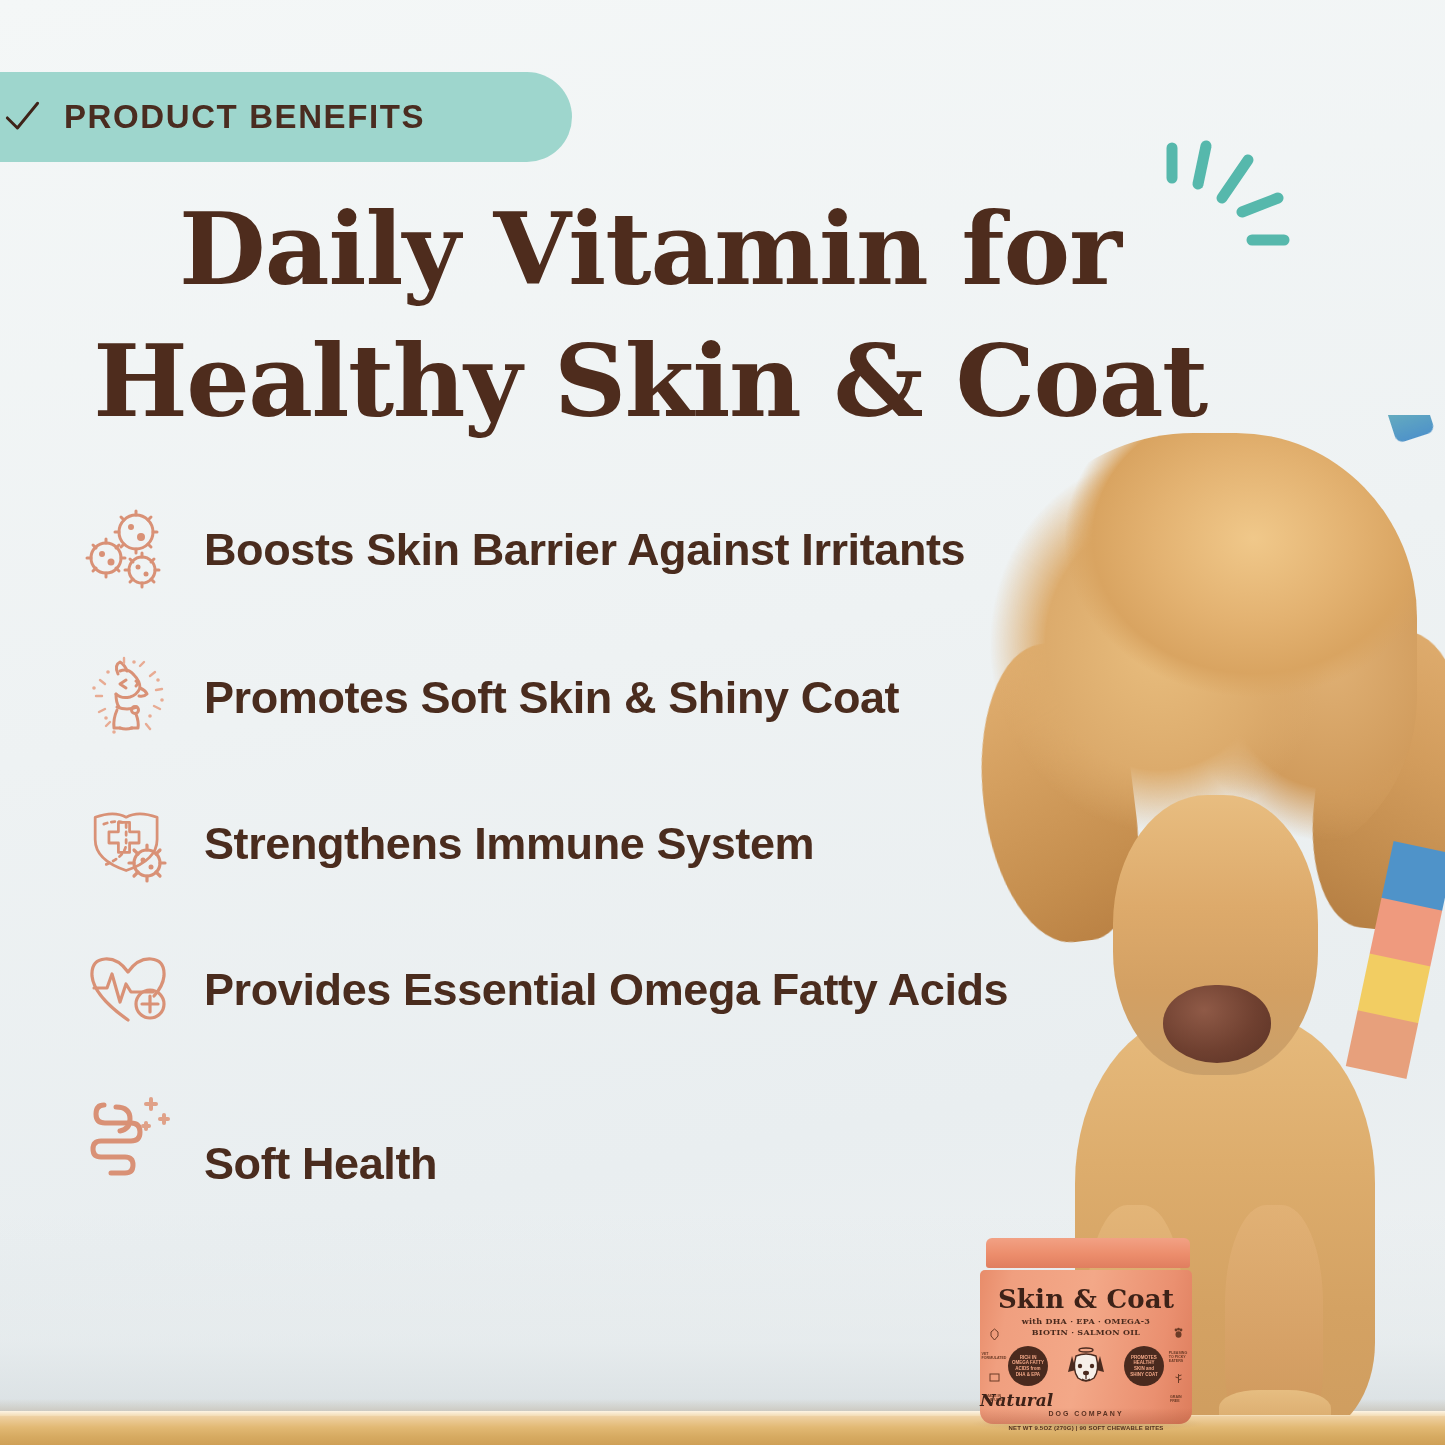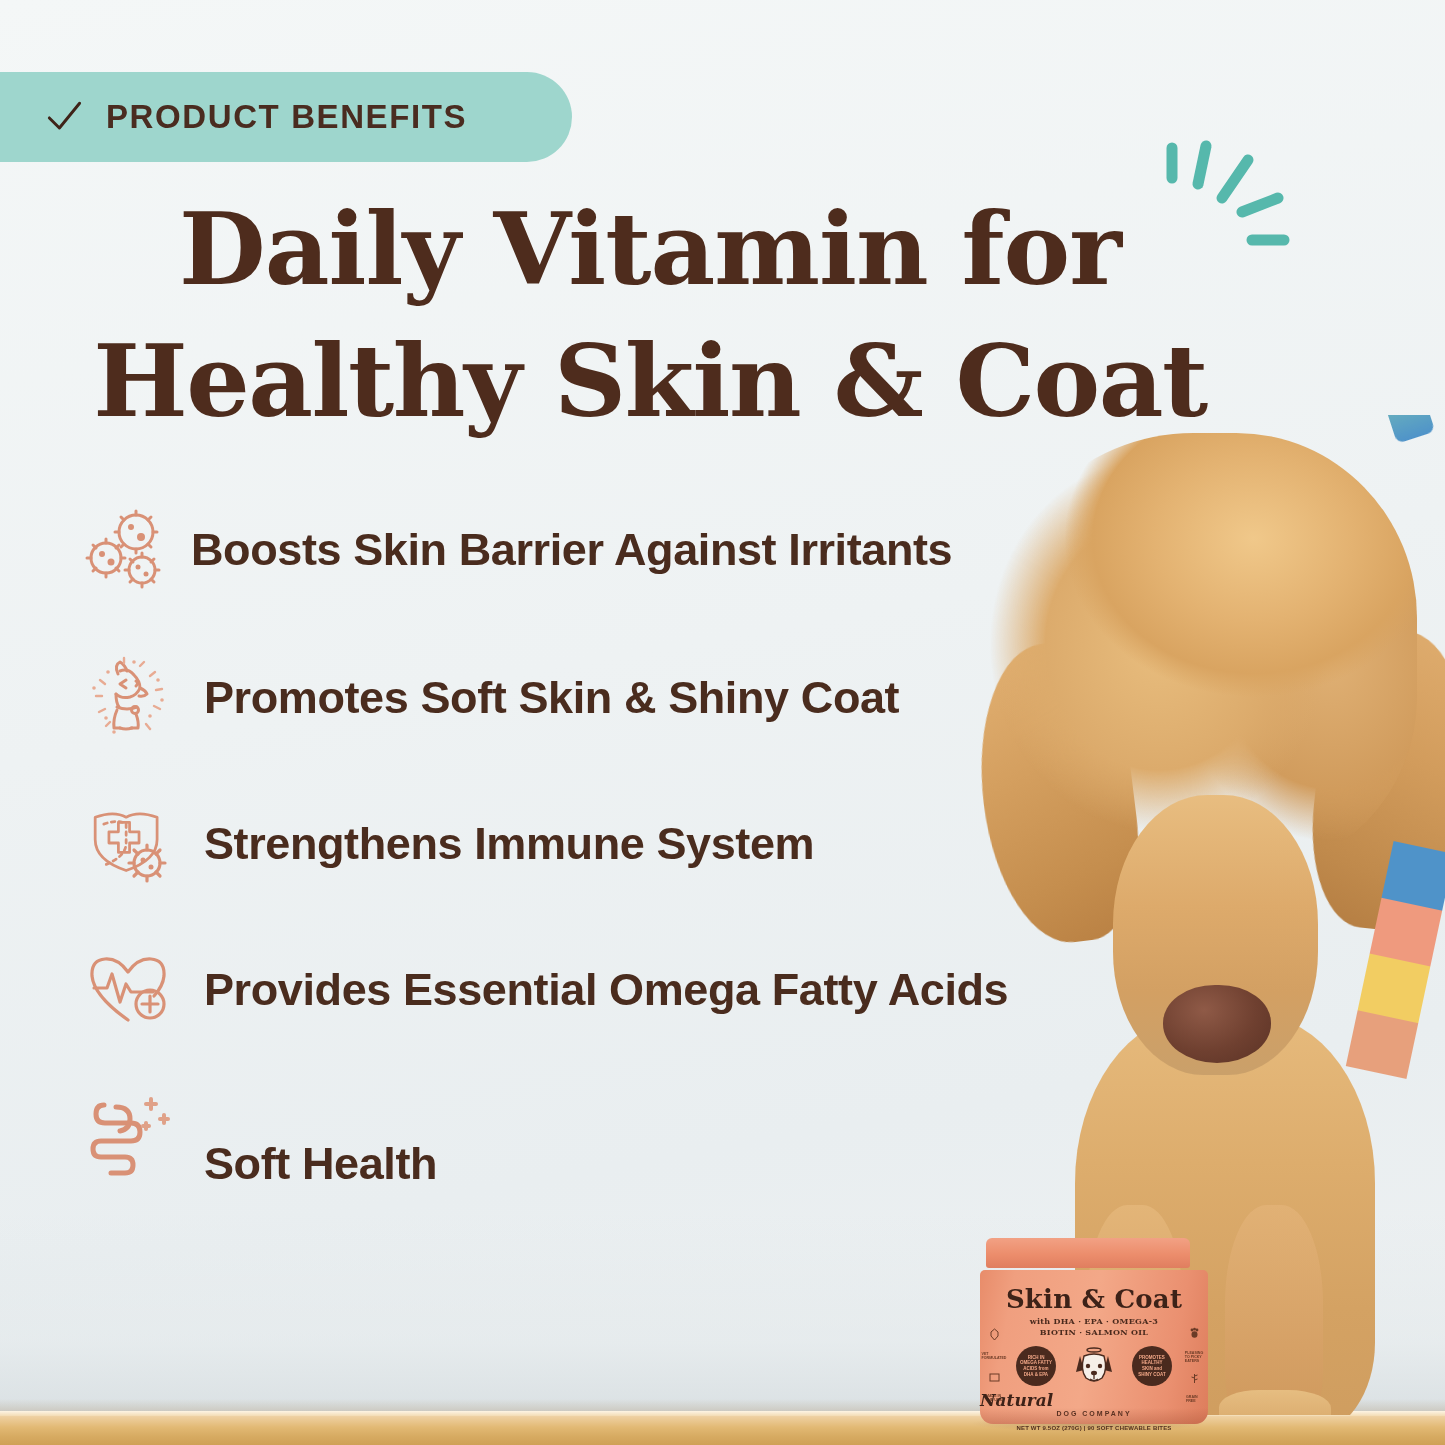--- a/index.html
+++ b/index.html
@@ -33,21 +33,20 @@
     background:linear-gradient(180deg,rgba(196,178,150,0) 0%,rgba(178,160,132,.35) 100%);
   }
 
   
   .badge{
     position:absolute; left:0; top:72px;
     height:90px; width:572px;
     background:#9ed6cd;
     border-radius:0 46px 46px 0;
     display:flex; align-items:center; gap:20px;
-    padding-left:42px;
   }
   .badge-label{
     font-size:33px; font-weight:700; letter-spacing:1.6px;
     color:#4a2c20; white-space:nowrap;
   }
   .check-icon{ width:44px; height:44px; flex:0 0 44px; }
 
   
   .headline{
     position:absolute; left:0; top:183px; width:1300px;
@@ -73,21 +72,21 @@
   }
   .benefit .icon-wrap{
     width:100px; height:100px; flex:0 0 100px;
     display:flex; align-items:center; justify-content:center;
   }
   .benefit .icon-wrap svg{ width:88px; height:88px; }
   .benefit-text{
     font-size:45px; font-weight:600; line-height:1.22;
     color:#4a2c1e; letter-spacing:-.4px;
   }
-  .b0{ margin-top:0;gap:13px; }
+  .b0{ margin-top:0; }
   .b1{ margin-top:48px; }
   .b2{ margin-top:46px; }
   .b3{ margin-top:46px; }
   .b4{ margin-top:42px; }
 
   
   .dog-layer{
     position:absolute; right:0; top:415px;
     width:470px; height:1000px;
     overflow:hidden;
@@ -189,21 +188,21 @@
   .jar{
     position:absolute; left:980px; top:1238px;
     width:216px; height:186px;
   }
   .jar-lid{
     position:absolute; left:6px; top:0; width:204px; height:30px;
     background:linear-gradient(180deg,#f2a184 0%,#ec8d6c 55%,#e07e5f 100%);
     border-radius:6px 6px 3px 3px;
   }
   .jar-body{
-    position:absolute; left:0; top:32px; width:228px; height:154px;
+    position:absolute; left:0; top:32px; width:212px; height:154px;
     background:linear-gradient(100deg,#e88c6a 0%,#f09f7f 14%,#f3a888 48%,#ea9070 82%,#dd7d5c 100%);
     border-radius:5px 5px 13px 13px;
   }
   .jar-body:after{
     content:""; position:absolute; left:0; right:0; bottom:0; height:16px;
     background:linear-gradient(180deg,rgba(190,100,70,0) 0%,rgba(175,88,60,.45) 100%);
     border-radius:0 0 13px 13px;
   }
   .jar-title{
     position:absolute; left:0; right:0; top:14px;

